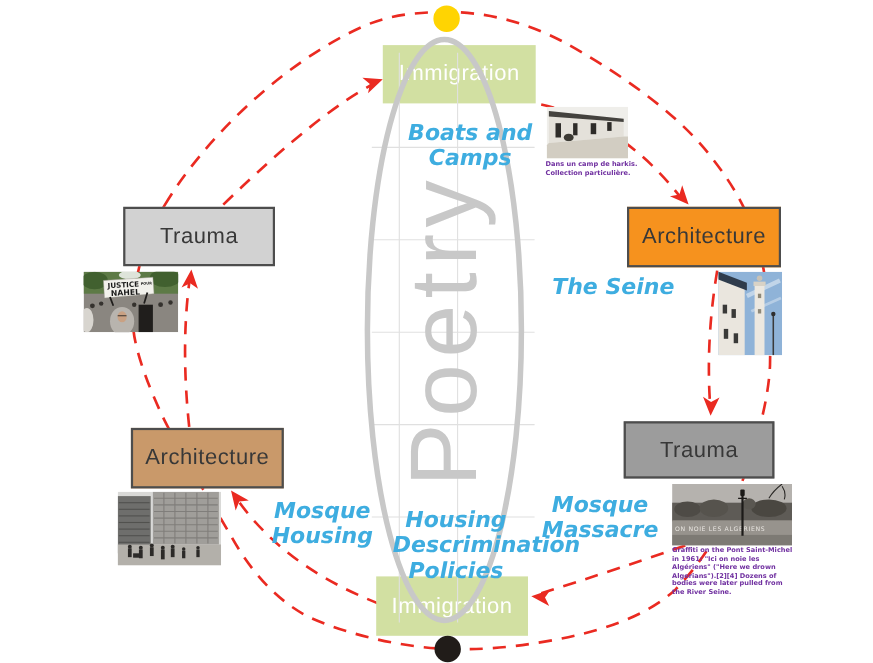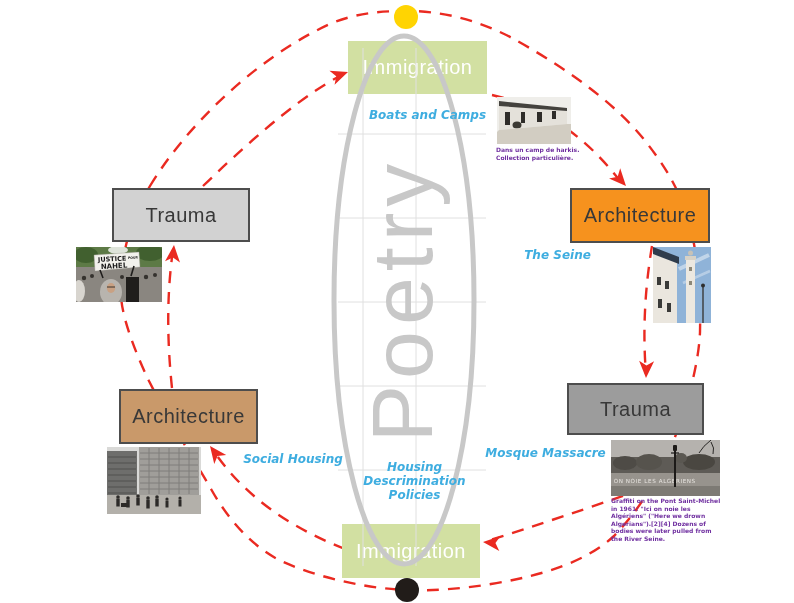--- a/index.html
+++ b/index.html
@@ -5,21 +5,21 @@
   html,body{margin:0;padding:0;background:#ffffff;}
   #canvas{position:relative;width:794px;height:603px;overflow:hidden;
           font-family:"Liberation Sans",sans-serif;background:#ffffff;}
   .layer{position:absolute;left:0;top:0;pointer-events:none;}
   .red-layer{z-index:1;}
   .art-layer{z-index:3;}
   .node{position:absolute;display:flex;align-items:center;justify-content:center;
         box-sizing:border-box;font-size:20px;color:#383838;z-index:2;
         border:2px solid #4d4d4d;background:#ccc;letter-spacing:.5px;}
   .node.green{border:none;color:#ffffff;}
-  .elabel{position:absolute;z-index:8;color:#3eade0;font-size:12px;font-weight:600;
+  .elabel{position:absolute;z-index:8;color:#3eade0;font-size:20px;font-weight:600;
           font-style:italic;font-family:"DejaVu Sans",sans-serif;text-align:center;line-height:1.15;}
   .photo{position:absolute;z-index:7;line-height:0;}
   .caption{position:absolute;z-index:7;color:#7030a0;font-weight:bold;font-size:6px;
            line-height:1.25;font-family:"DejaVu Sans",sans-serif;}
 </style>
 </head>
 <body>
 
 <div id="canvas">
 
@@ -214,15 +214,15 @@
       <ellipse cx="35" cy="41" rx="4.2" ry="5" fill="#c9a183"></ellipse>
       <line x1="31" y1="40" x2="39" y2="40" stroke="#3a352f" stroke-width="1"></line>
       <ellipse cx="3" cy="44" rx="6" ry="11" fill="#d8d5cf"></ellipse>
     </svg>
   </div>
 
   <div class="elabel" style="left:355px;top:109px;width:145px;">Boats and Camps</div>
   <div class="elabel" style="left:500px;top:249px;width:115px;">The Seine</div>
   <div class="elabel" style="left:483px;top:447px;width:125px;">Mosque Massacre</div>
   <div class="elabel" style="left:357px;top:461px;width:115px;">Housing Descrimination Policies</div>
-  <div class="elabel" style="left:238px;top:453px;width:110px;">Social Housing</div>
+  <div class="elabel" style="left:238px;top:453px;width:110px;">Mosque Housing</div>
 
 </div>
 
 </body></html>

